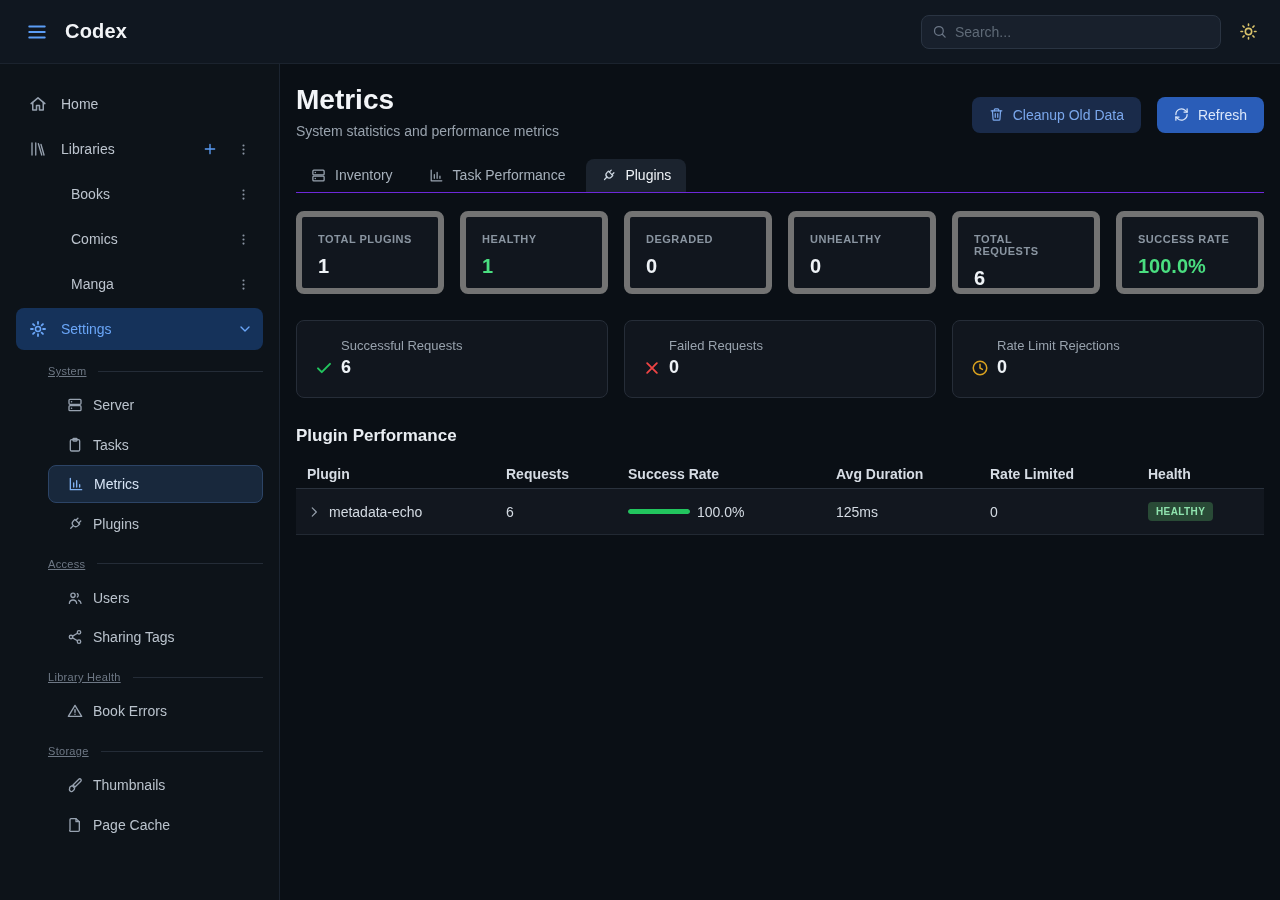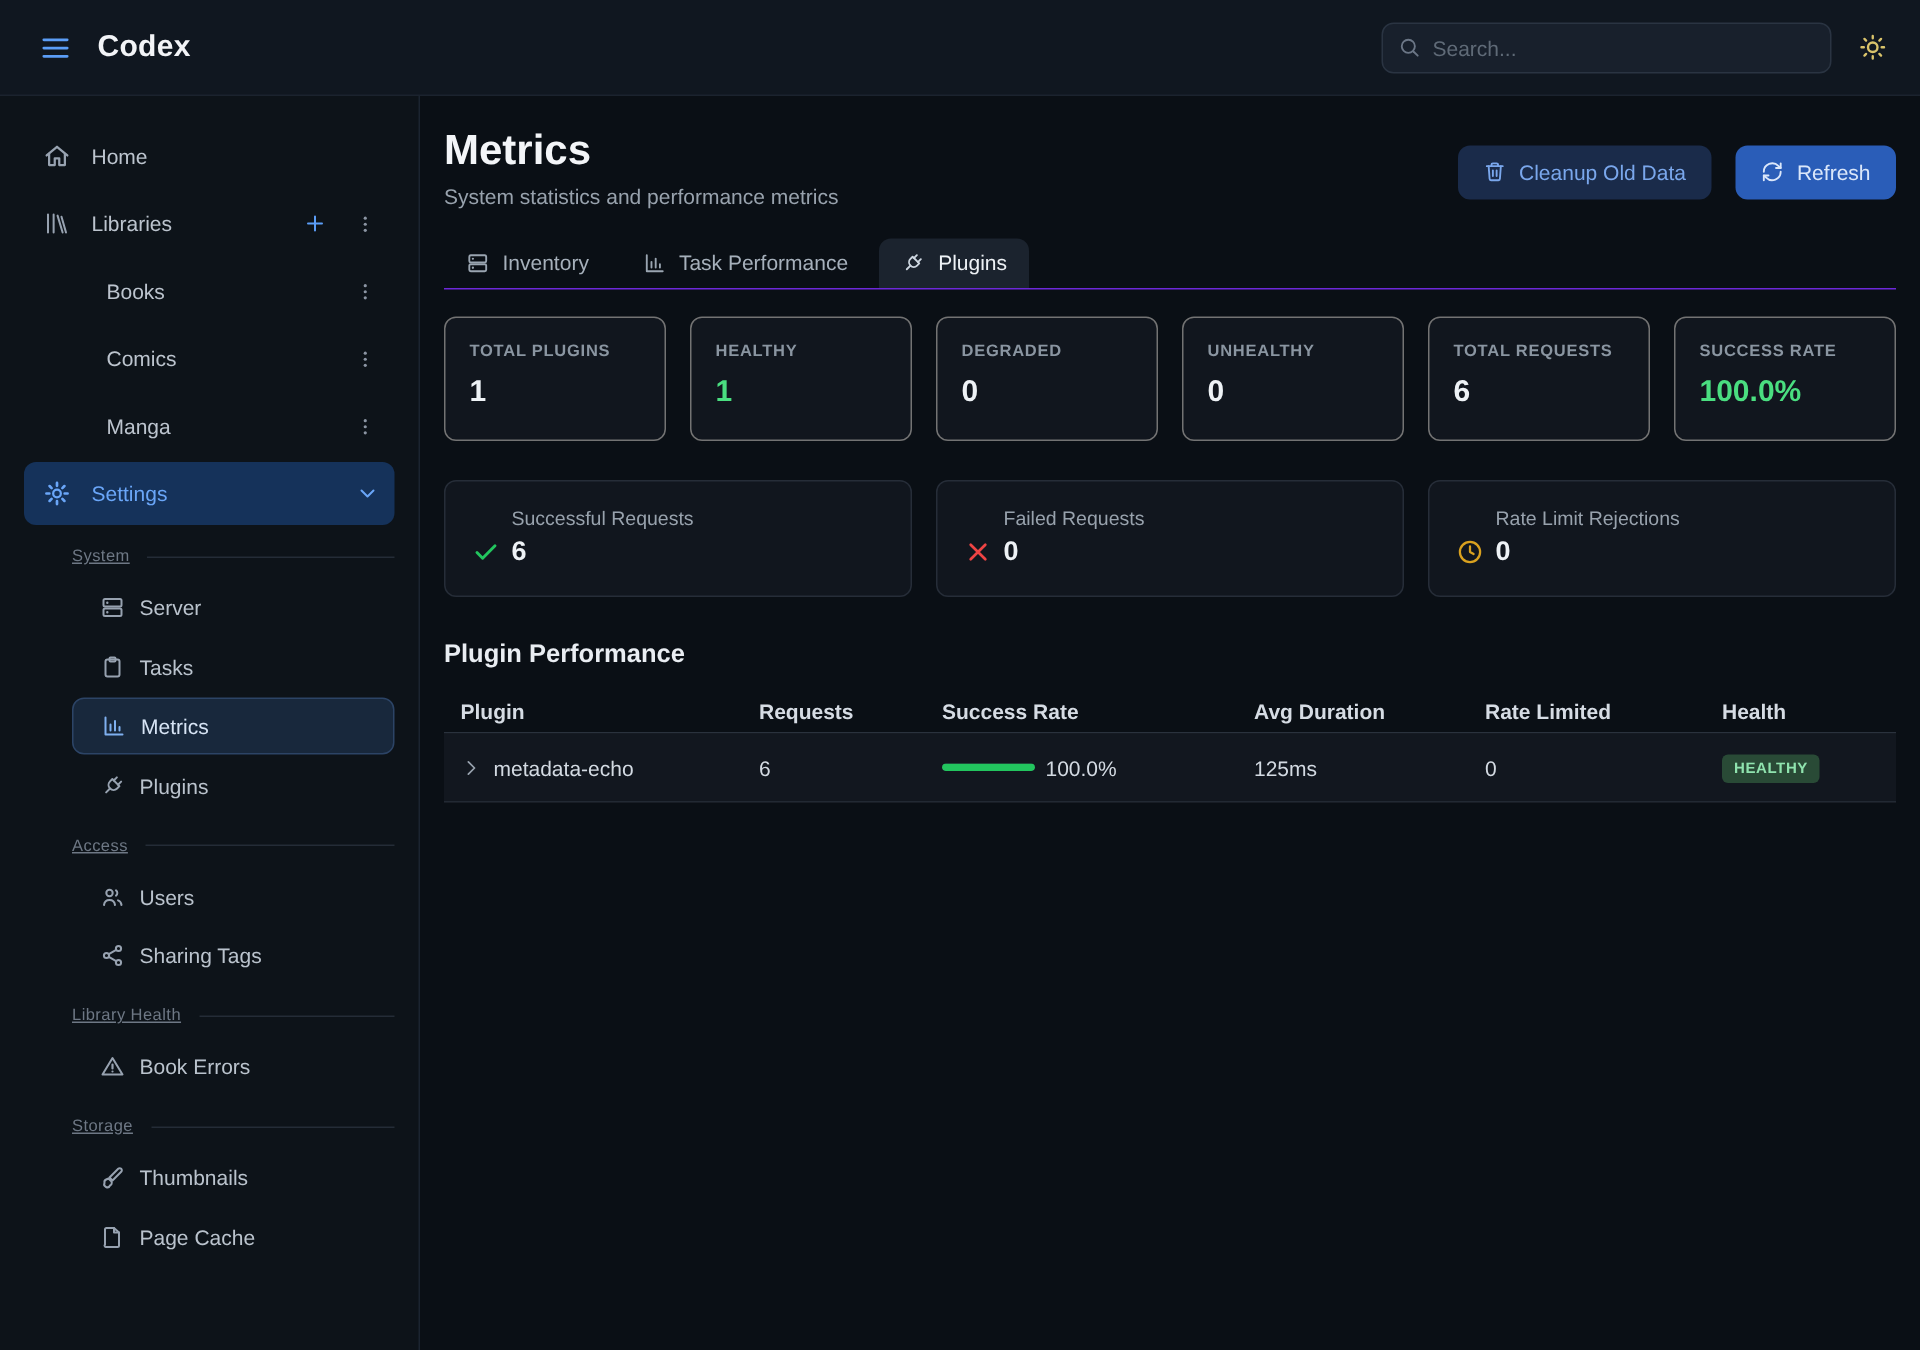--- a/index.html
+++ b/index.html
@@ -84,21 +84,21 @@
     display:flex; align-items:center; gap:9px; padding:8px 15px 9px; font-size:14px;
     color:#a6b0bb; cursor:pointer; border-radius:8px 8px 0 0;
   }
   .tab .s-icon { color:#9aa5b1; }
   .tab.active { background:#1b232e; color:#eef2f6; }
   .tab.active .s-icon { color:#cdd6e0; }
 
   
   .stat-grid { margin-top:18px; display:grid; grid-template-columns:repeat(6,1fr); gap:16px; }
   .stat-card {
-    background:#11161e; border:1px solid #737373; border-radius:8px; padding:16px; height:83px;
+    background:#11161e; border:6px solid #737373; border-radius:8px; padding:16px; height:83px;
   }
   .stat-label { font-size:11px; letter-spacing:.5px; color:#8a95a1; font-weight:bold; }
   .stat-value { margin-top:10px; font-size:20px; font-weight:bold; color:#eef2f6; }
   .stat-value.green { color:#4ade80; }
 
   .req-grid { margin-top:26px; display:grid; grid-template-columns:repeat(3,1fr); gap:16px; }
   .req-card {
     background:#11161e; border:1px solid #262d38; border-radius:8px; padding:17px 18px; height:78px;
   }
   .req-label { font-size:13px; color:#98a2ad; margin-left:26px; }

